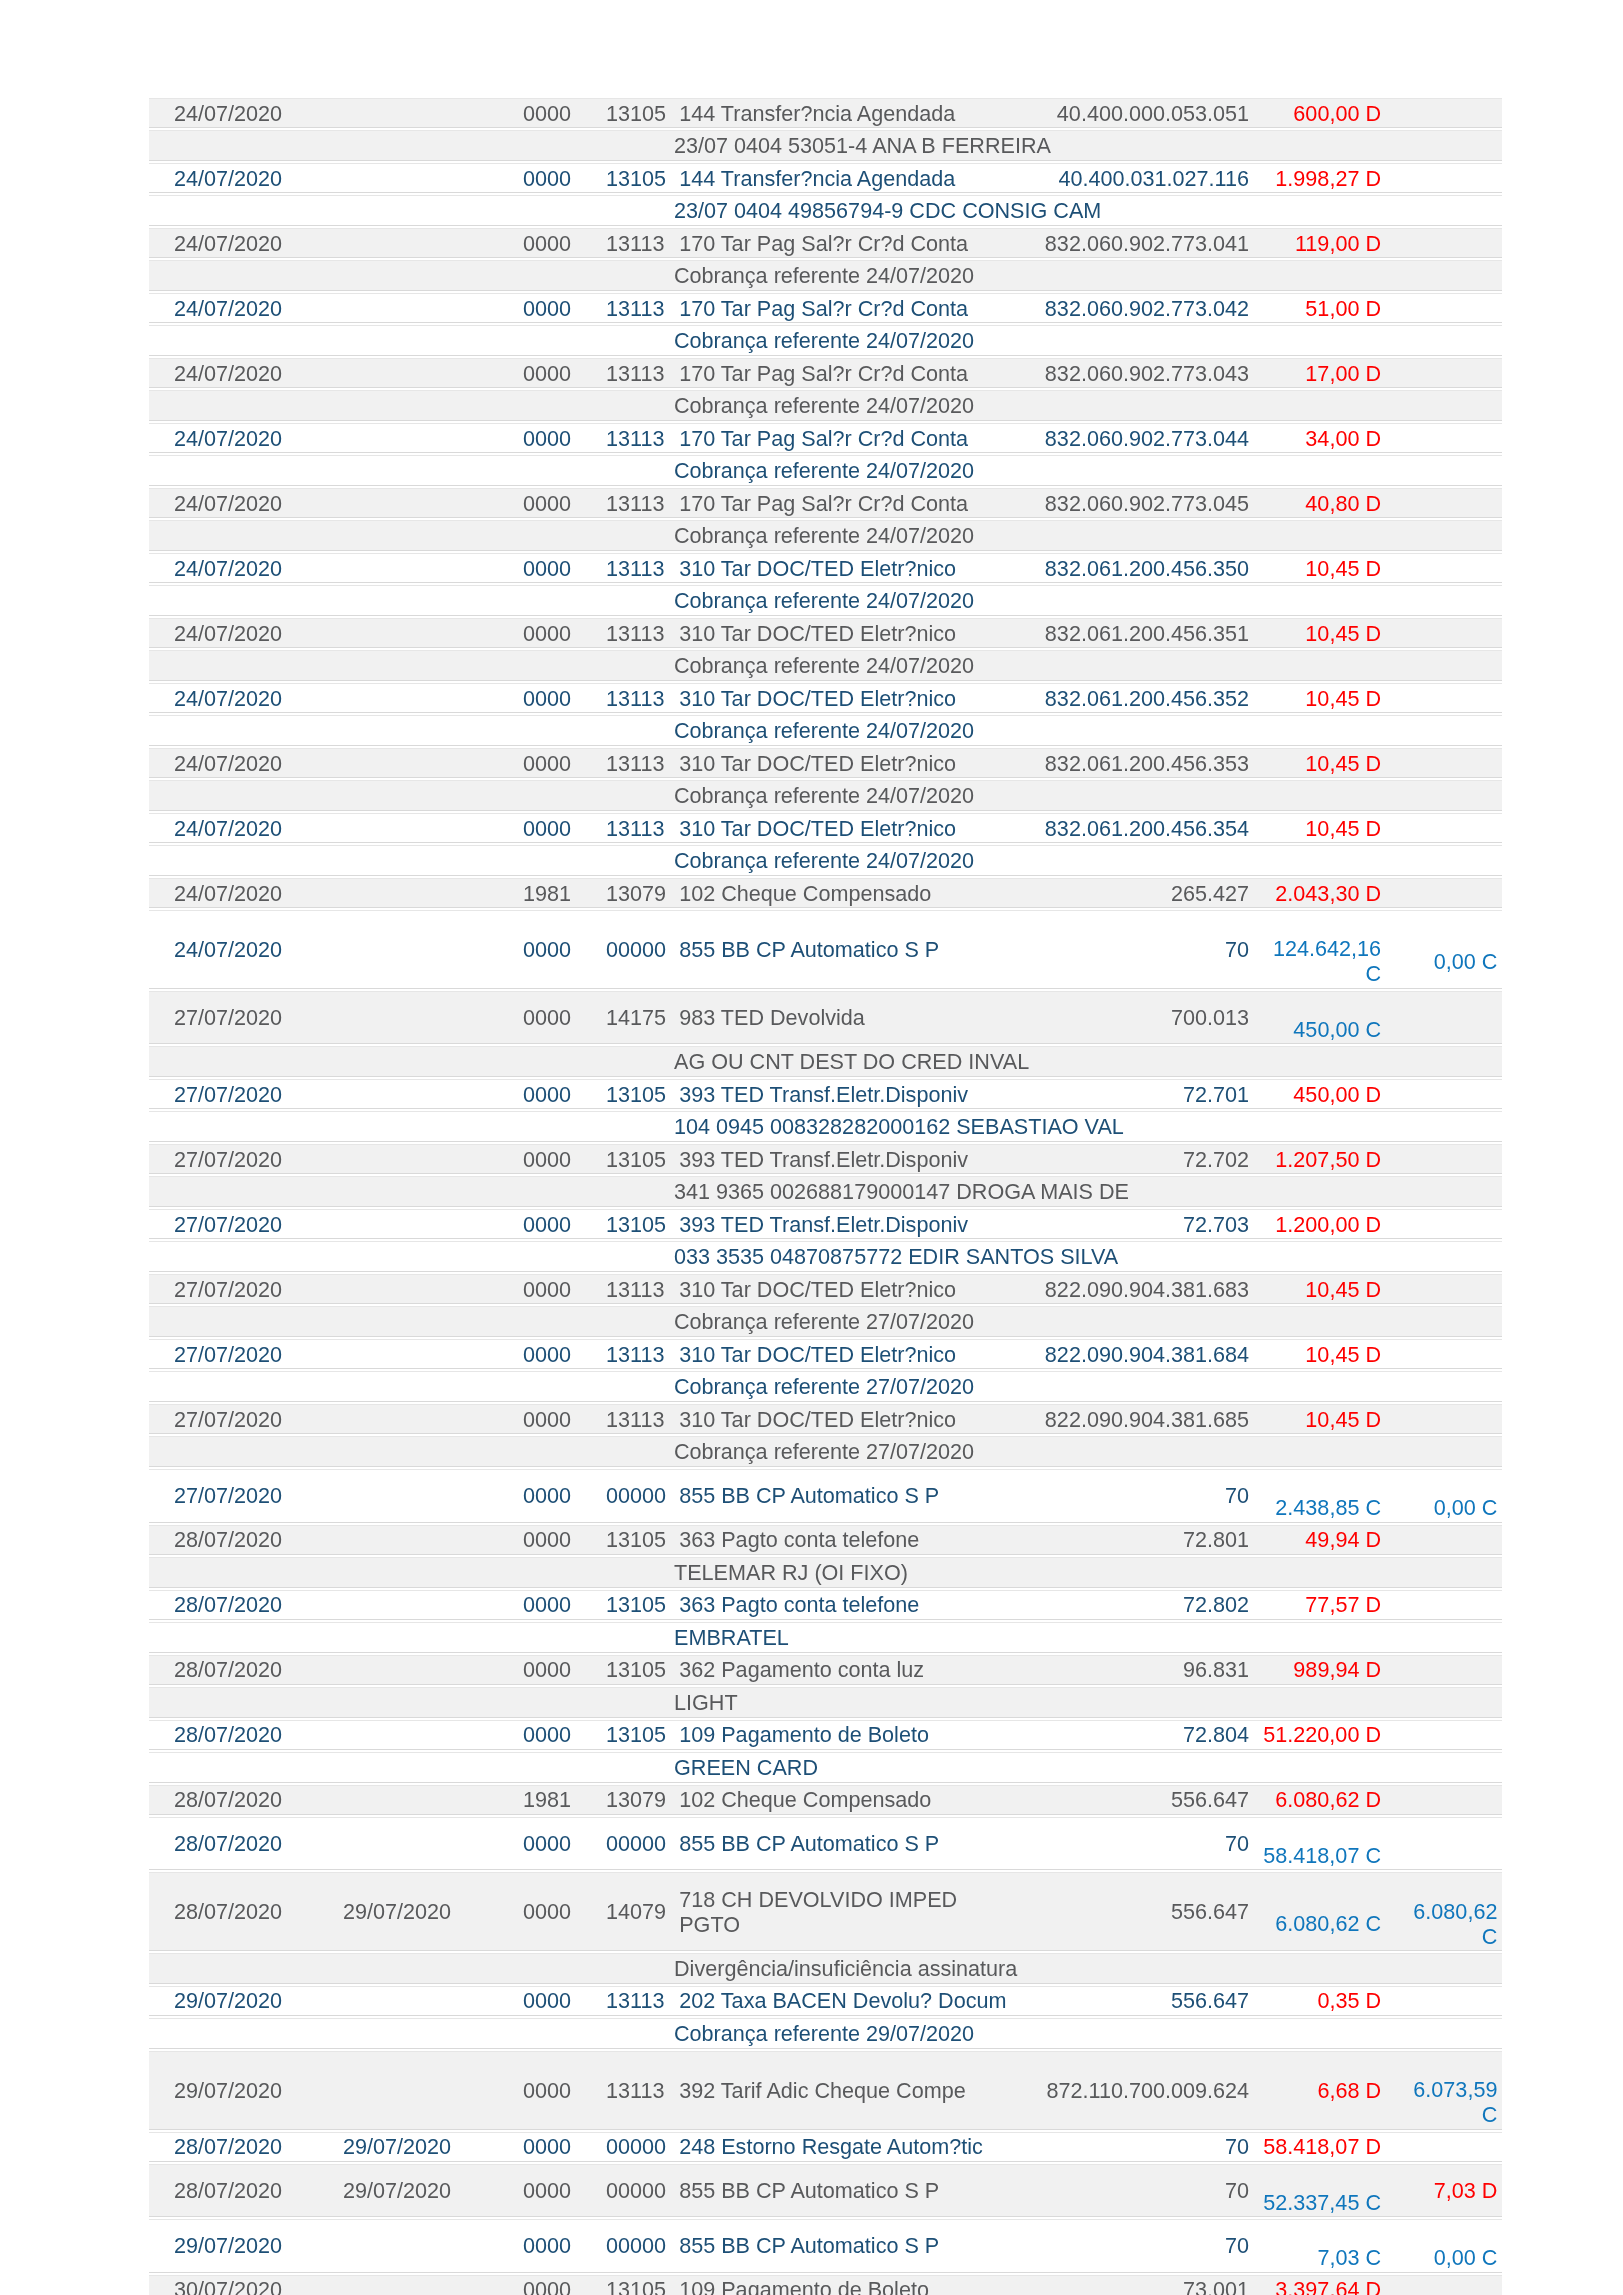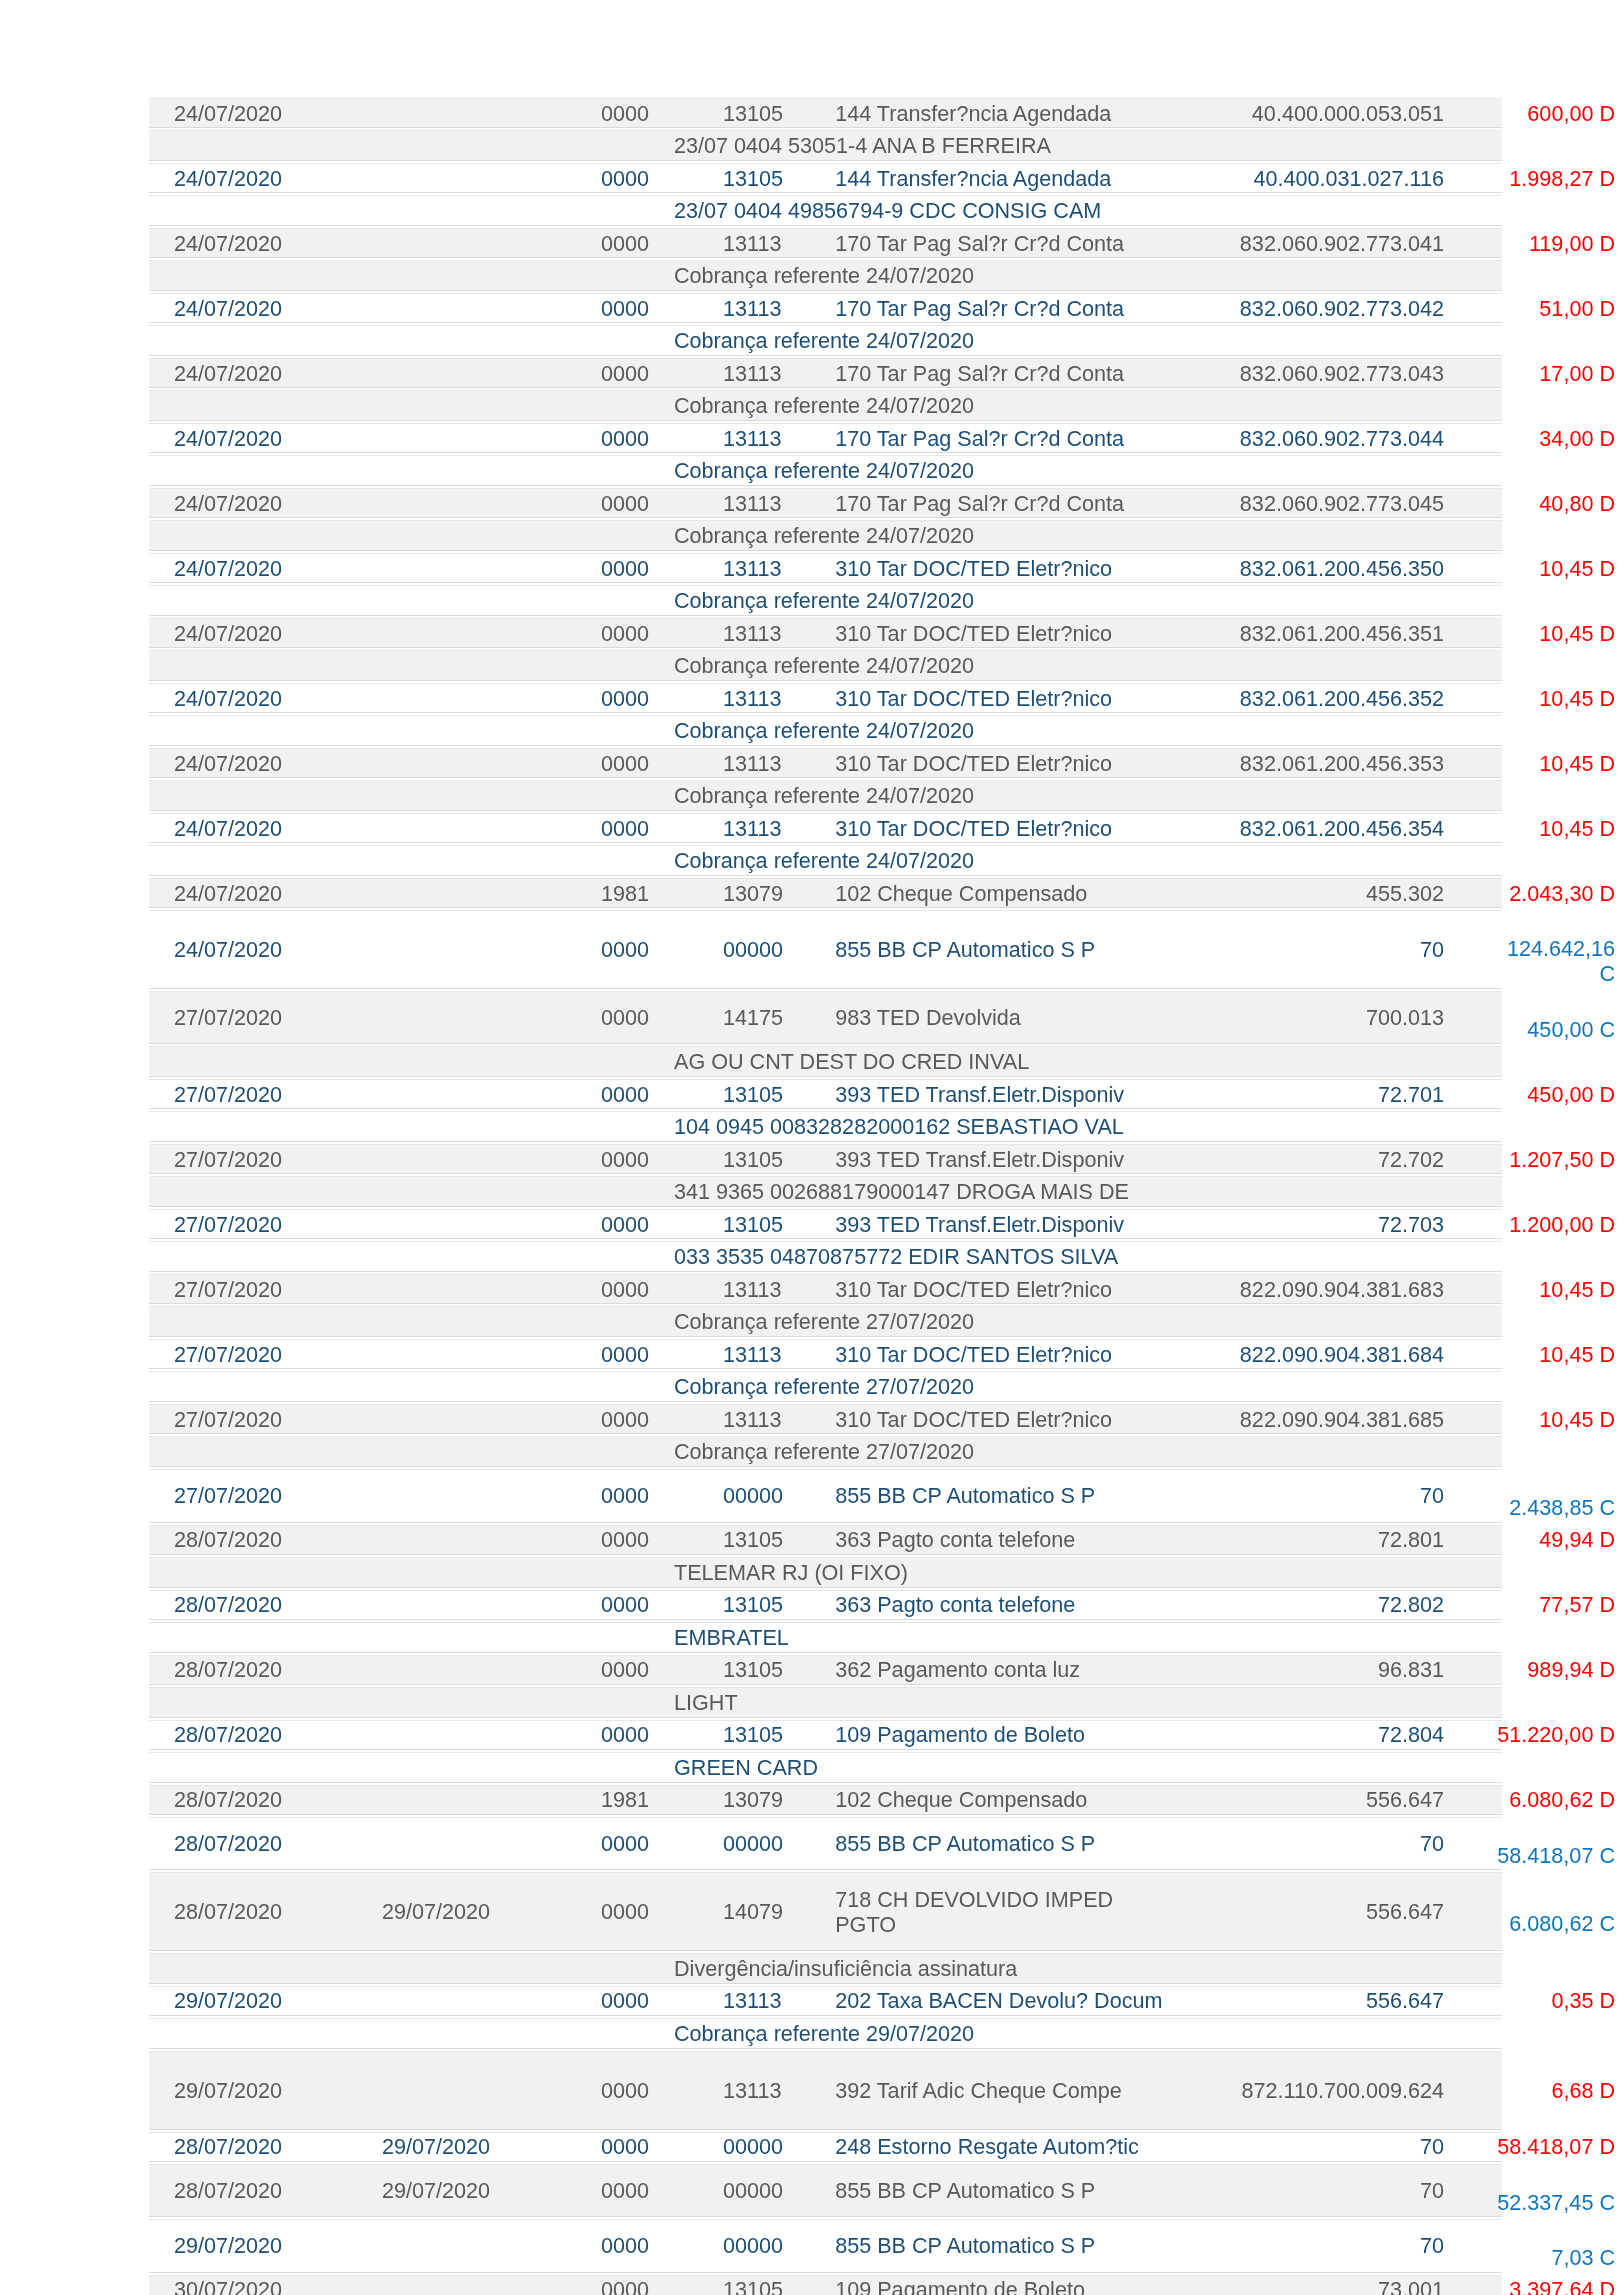--- a/index.html
+++ b/index.html
@@ -25,21 +25,20 @@
     line-height:25px;
   }
   .band.gray{background:#f1f1f1;color:#58595b;}
   .band.navy{background:#ffffff;color:#1d4f76;}
   .main{
     display:grid;
     grid-template-columns:194px 151px 77px 103px 347px 228px 132px 121px;
     align-items:center;
     min-height:30px;
     padding:1.3px 0;
-    gap:39px;
   }
   .cell{box-sizing:border-box;}
   .c-date1{padding-left:25px;}
   .c-branch{text-align:right;}
   .c-code{padding-left:35px;}
   .c-desc{padding-left:5.2px;white-space:pre-line;}
   .c-doc{text-align:right;}
   .c-value{text-align:right;white-space:pre-line;}
   .c-balance{text-align:right;white-space:pre-line;padding-right:4.6px;}
   .debit{color:#fe0000;}
@@ -211,21 +210,21 @@
   </div>
     <div class="band detail navy">
     <div class="cell c-detail">Cobrança referente 24/07/2020</div>
   </div>
     <div class="band main gray">
     <div class="cell c-date1">24/07/2020</div>
     <div class="cell c-date2"></div>
     <div class="cell c-branch">1981</div>
     <div class="cell c-code">13079</div>
     <div class="cell c-desc">102 Cheque Compensado</div>
-    <div class="cell c-doc">455.302</div>
+    <div class="cell c-doc">265.427</div>
     <div class="cell c-value debit">2.043,30 D</div>
     <div class="cell c-balance"></div>
   </div>
     <div class="band main navy">
     <div class="cell c-date1">24/07/2020</div>
     <div class="cell c-date2"></div>
     <div class="cell c-branch">0000</div>
     <div class="cell c-code">00000</div>
     <div class="cell c-desc">855 BB CP Automatico S P</div>
     <div class="cell c-doc">70</div>

